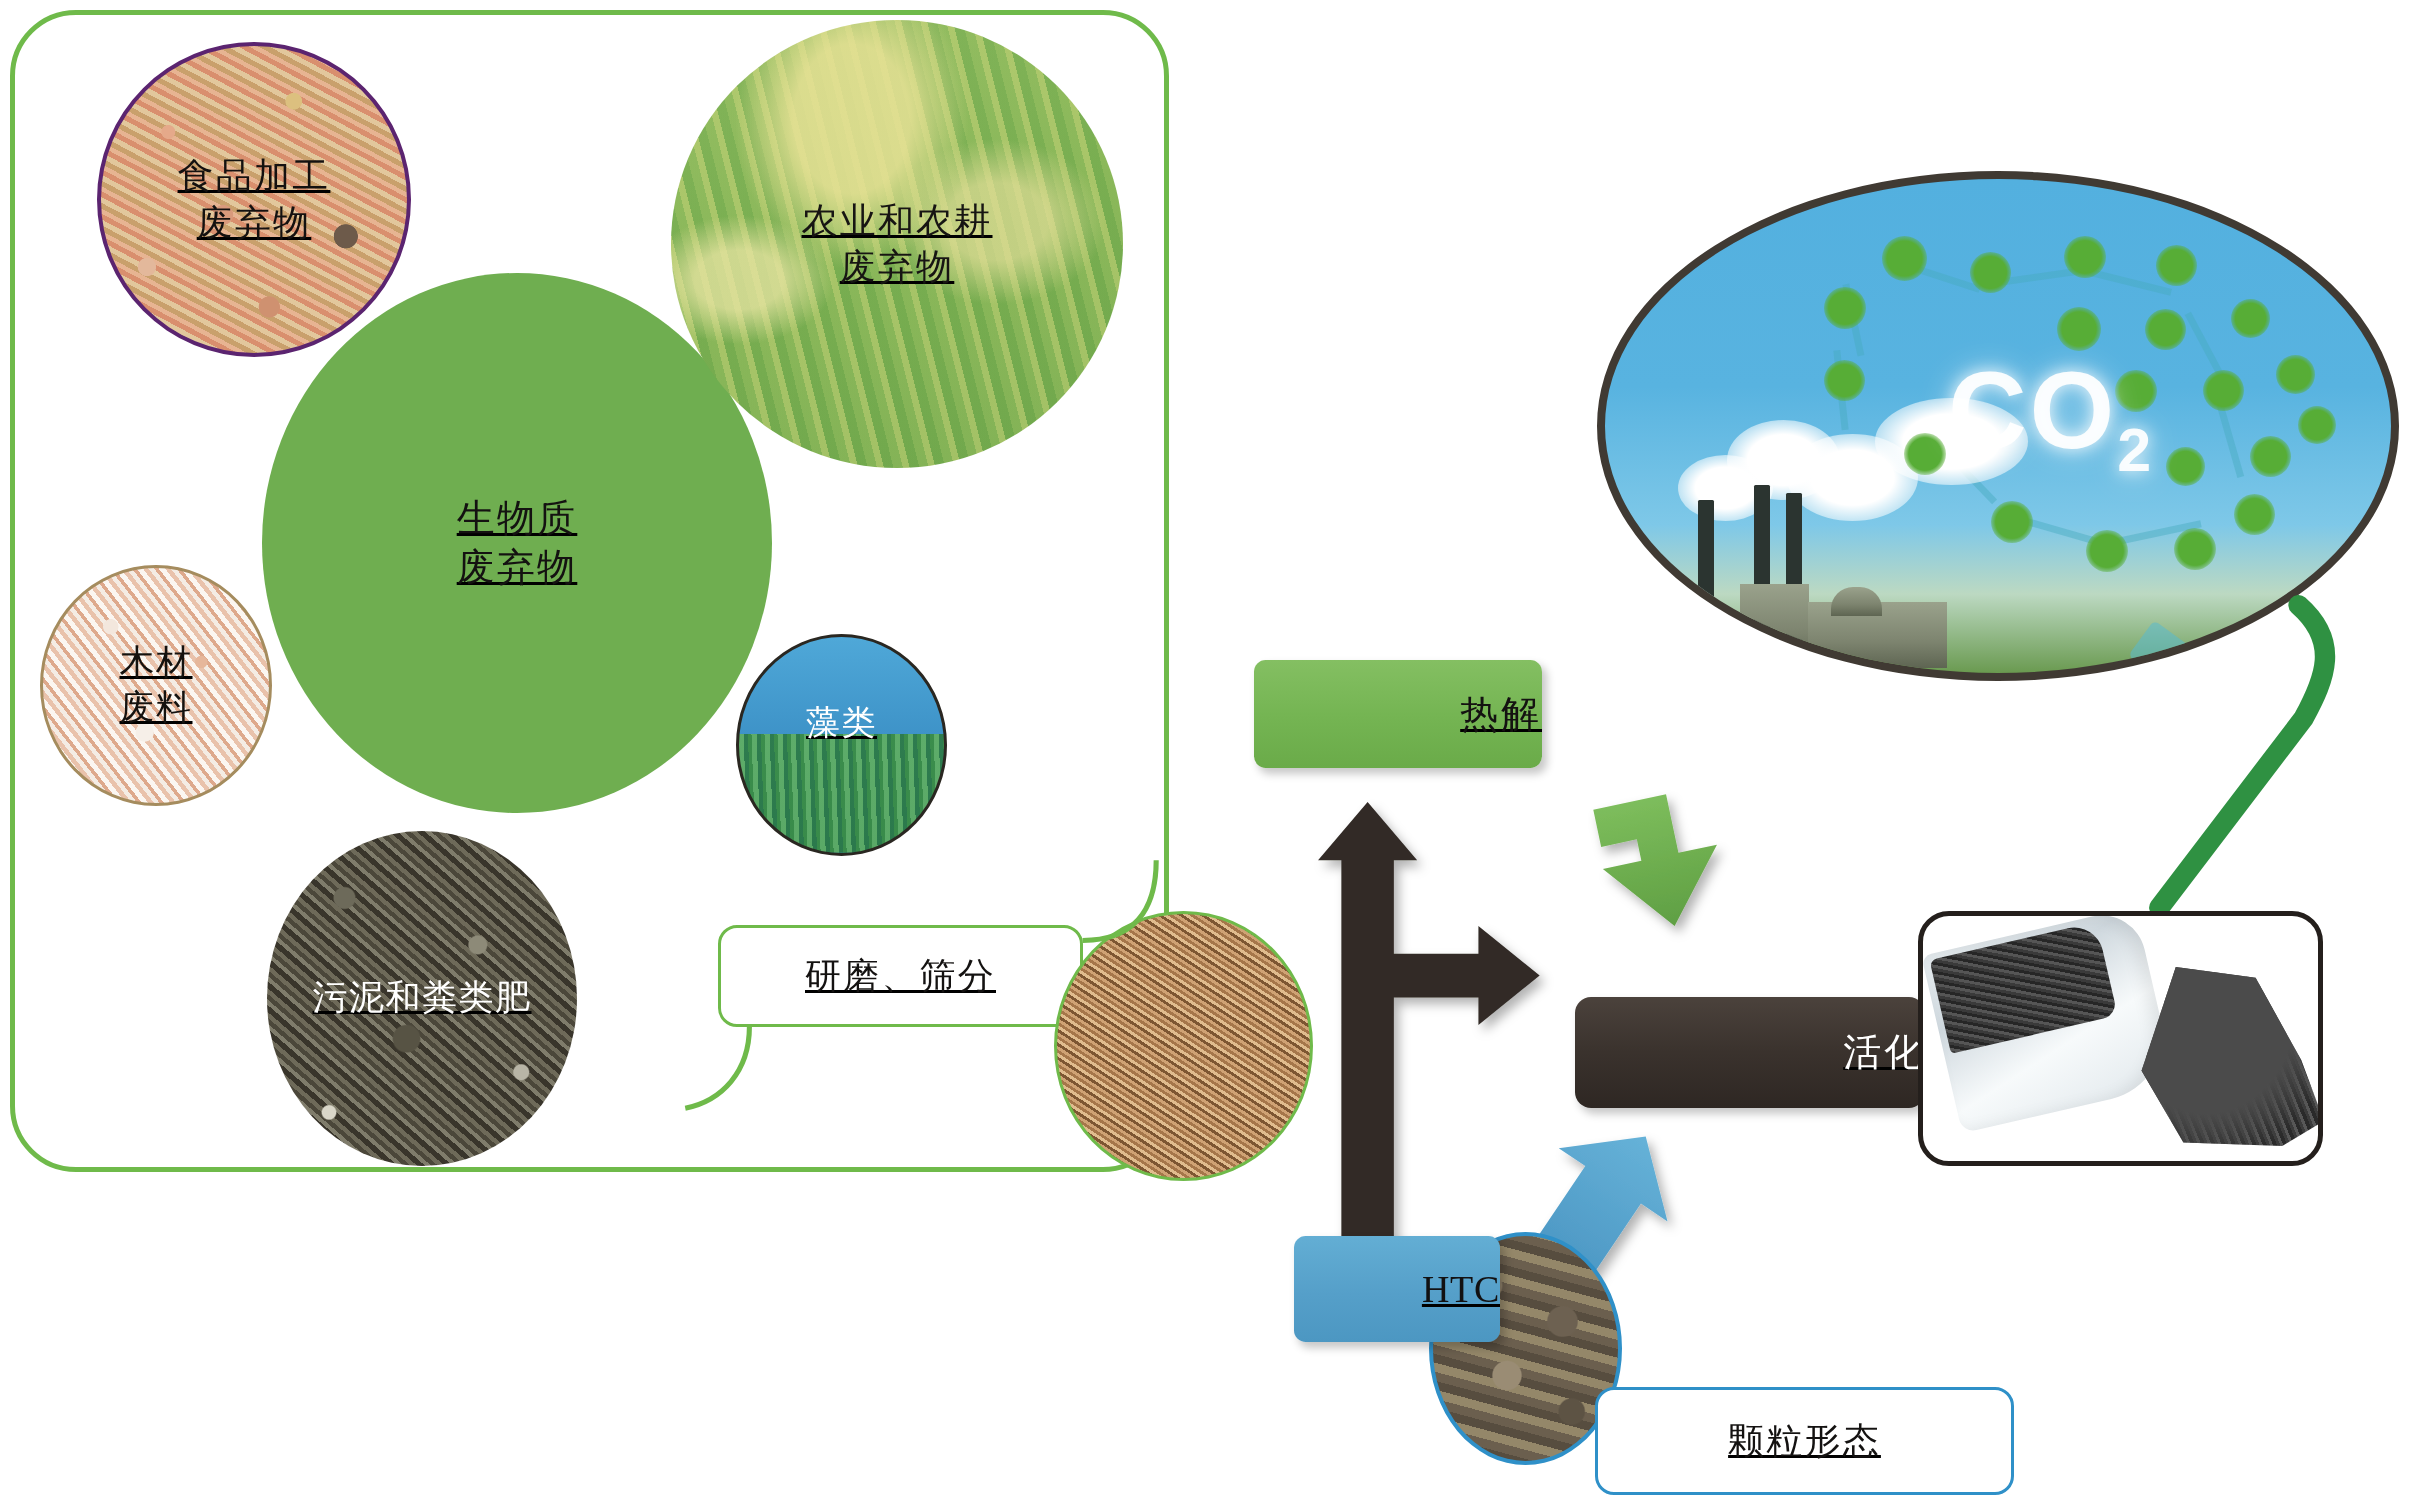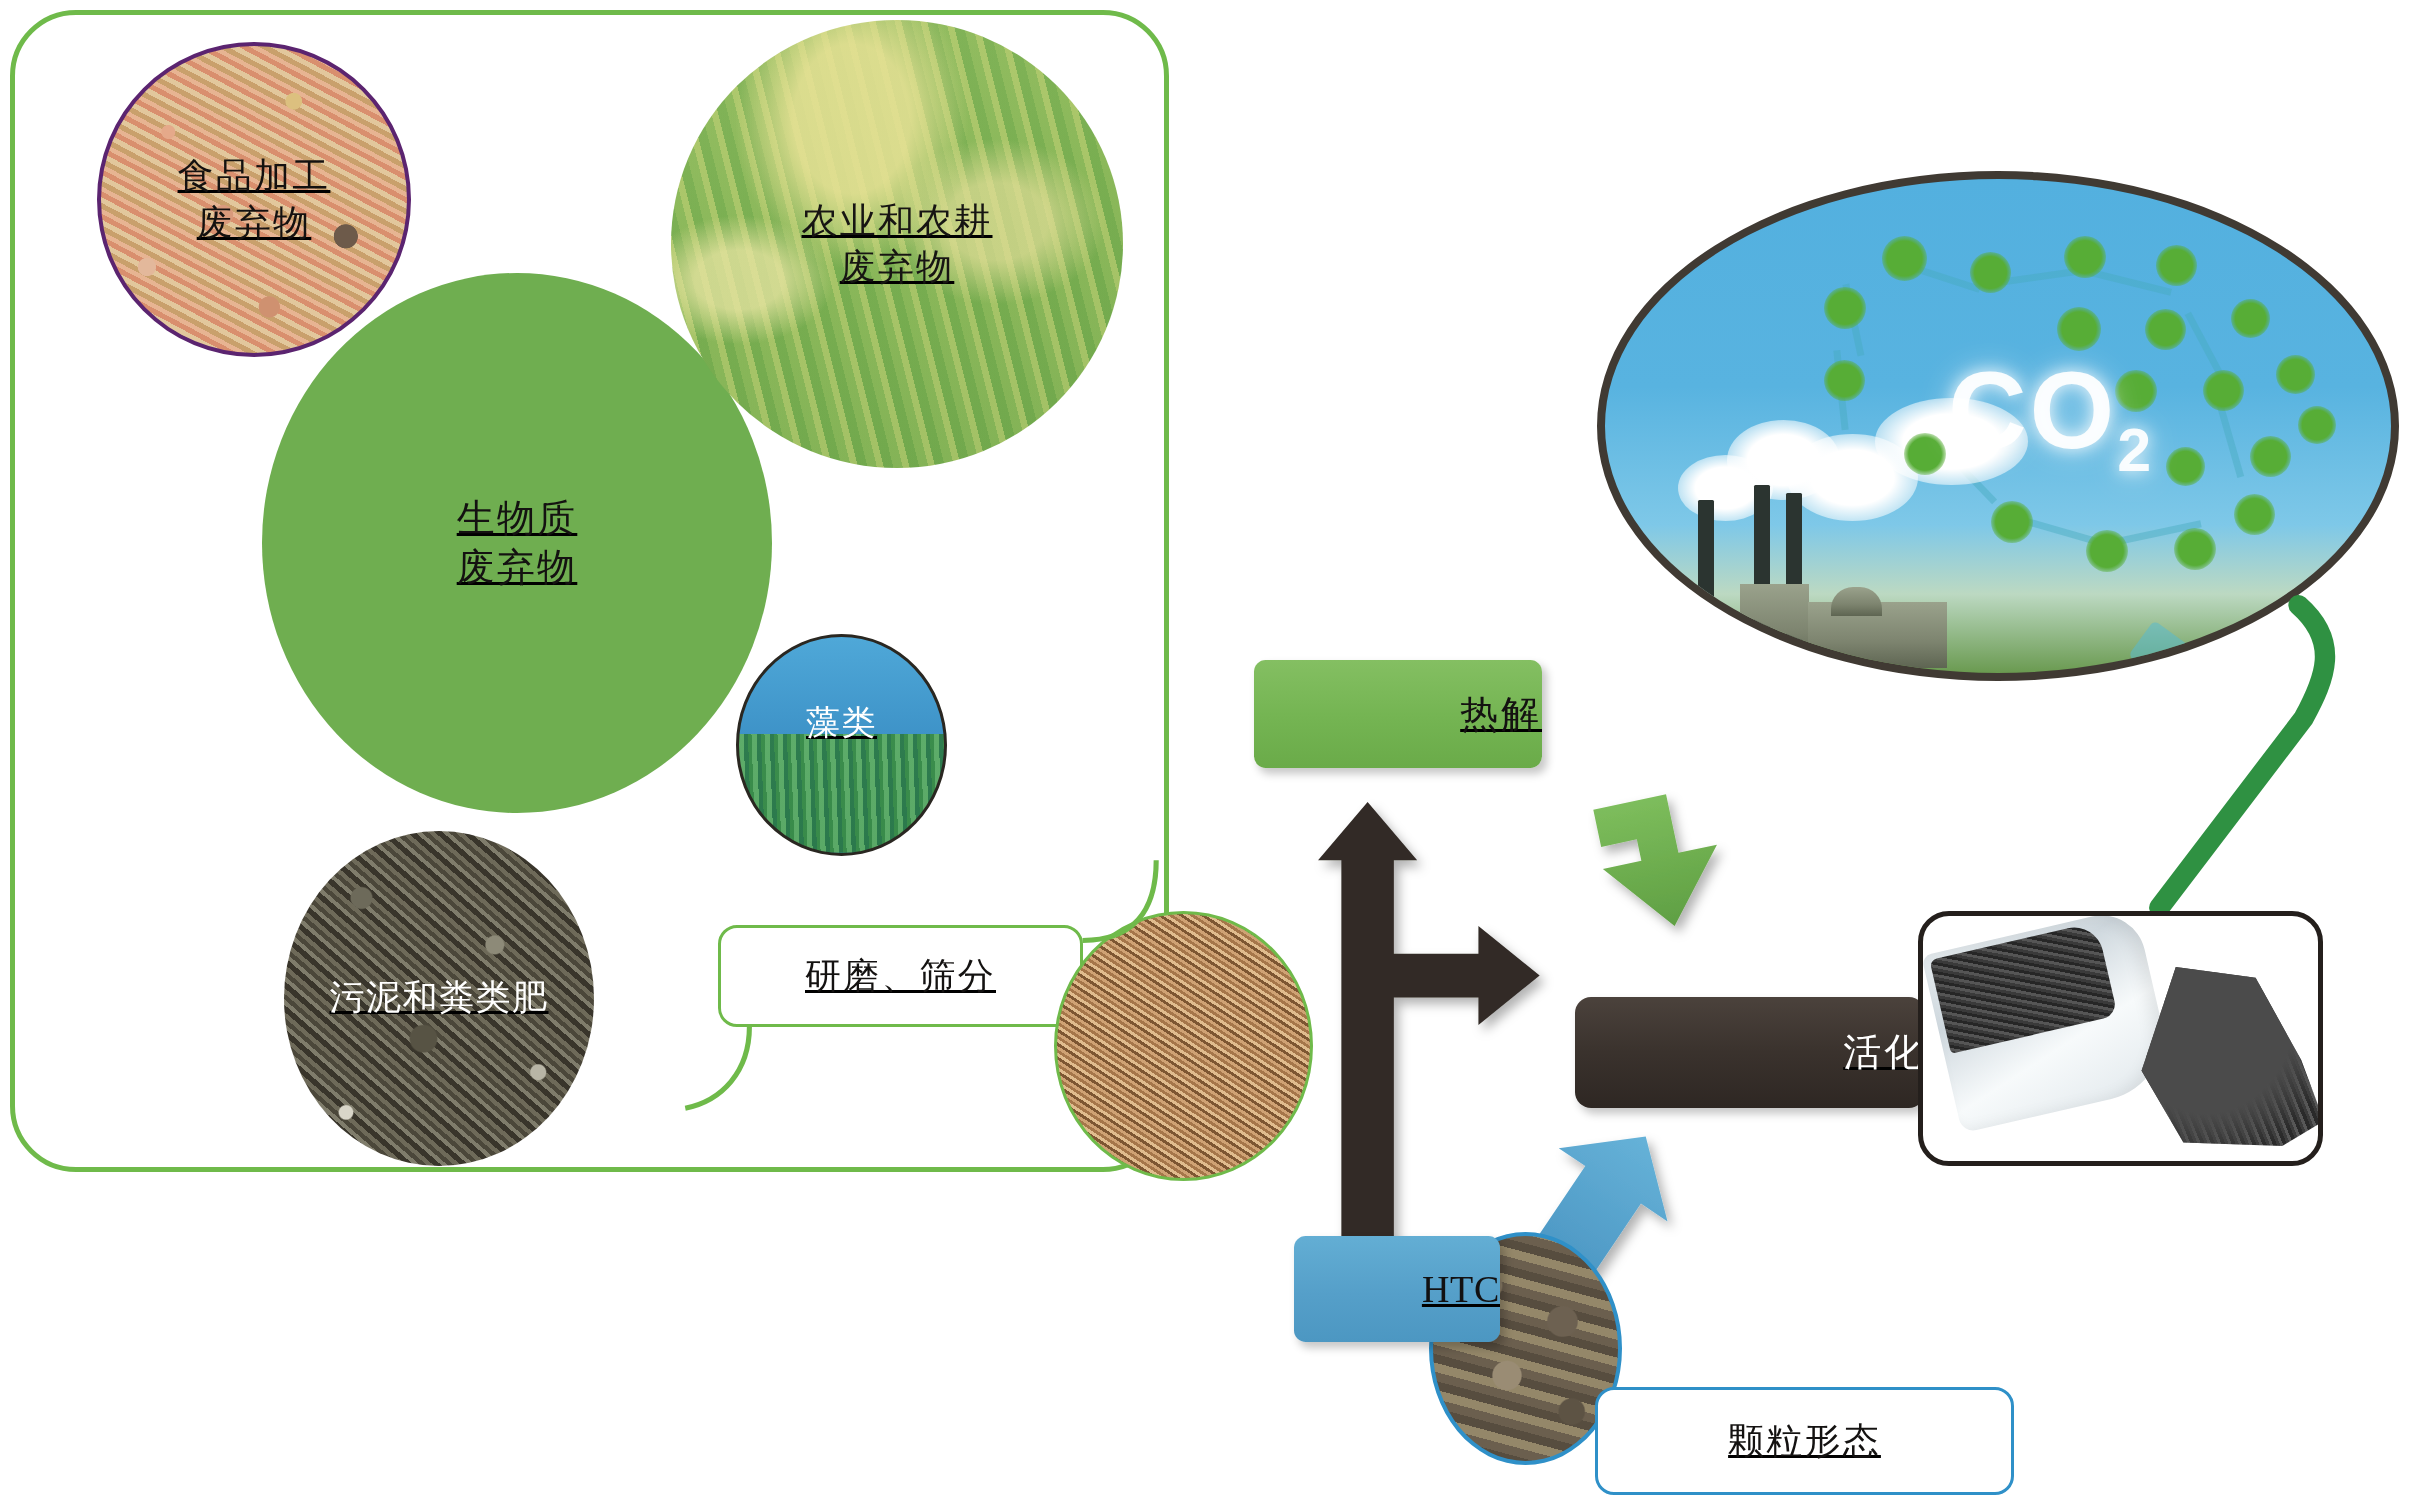--- a/index.html
+++ b/index.html
@@ -61,21 +61,21 @@
 
   
   #c-algae{left:736px;top:634px;width:211px;height:222px;border:3.6px solid #2a2721;box-sizing:border-box;
     background:
       repeating-linear-gradient(88deg, rgba(58,140,54,.85) 0 3.6px, rgba(104,181,74,.75) 3.6px 8.7px, rgba(42,118,48,.8) 8.7px 13px) bottom/100% 55% no-repeat,
       linear-gradient(180deg,#4fa8d8 0%,#3e93c8 45%,#2f84bb 100%);
   }
   #c-algae .lbl{color:#ffffff;font-size:34px;letter-spacing:1.5px;margin-bottom:44px;}
 
   
-  #c-sludge{left:284px;top:831px;width:310px;height:335px;
+  #c-sludge{left:267px;top:831px;width:310px;height:335px;
     background:
       radial-gradient(circle at 25% 20%, #6d6a5a 0 10.2px, transparent 11.7px),
       radial-gradient(circle at 68% 34%, #8d8a78 0 8.7px, transparent 10.2px),
       radial-gradient(circle at 45% 62%, #575344 0 13px, transparent 14.6px),
       radial-gradient(circle at 82% 72%, #b8b5a6 0 7.3px, transparent 8.7px),
       radial-gradient(circle at 20% 84%, #d9d6c9 0 6.6px, transparent 8px),
       repeating-linear-gradient(41deg,#4b473a 0 4.4px,#6e6a59 4.4px 8.7px,#39352b 8.7px 14px,#7f7c6b 14px 18px),
       #4f4b3e;
   }
   #c-sludge .lbl{color:#ffffff;font-size:35px;letter-spacing:1.5px;}
@@ -178,20 +178,26 @@
     </div>
   </div>
 
   <div class="abs circle" id="c-agri">
     <div class="lbl">
       <div>农业和农耕</div>
       <div>废弃物</div>
     </div>
   </div>
 
+  <div class="abs circle" id="c-wood">
+    <div class="lbl">
+      <div>木材</div>
+      <div>废料</div>
+    </div>
+  </div>
 
   <div class="abs circle" id="c-algae">
     <div class="lbl">藻类</div>
   </div>
 
   <div class="abs circle" id="c-sludge">
     <div class="lbl">污泥和粪类肥</div>
   </div>
 
   <div class="abs" id="box-grinding">

